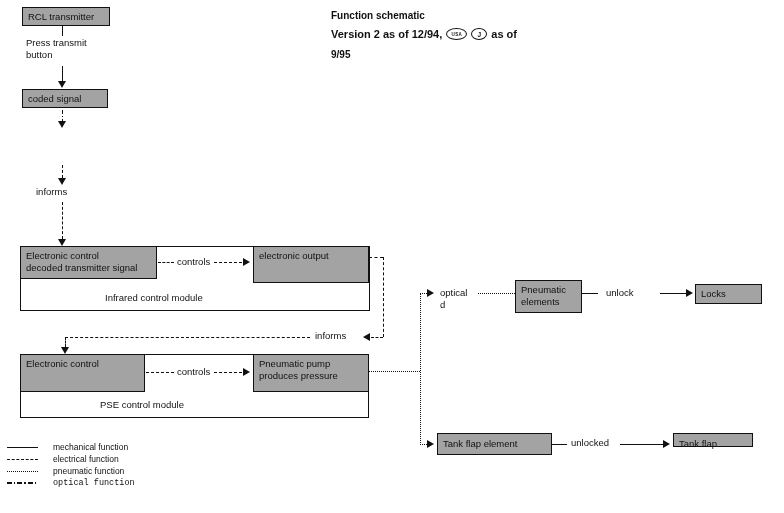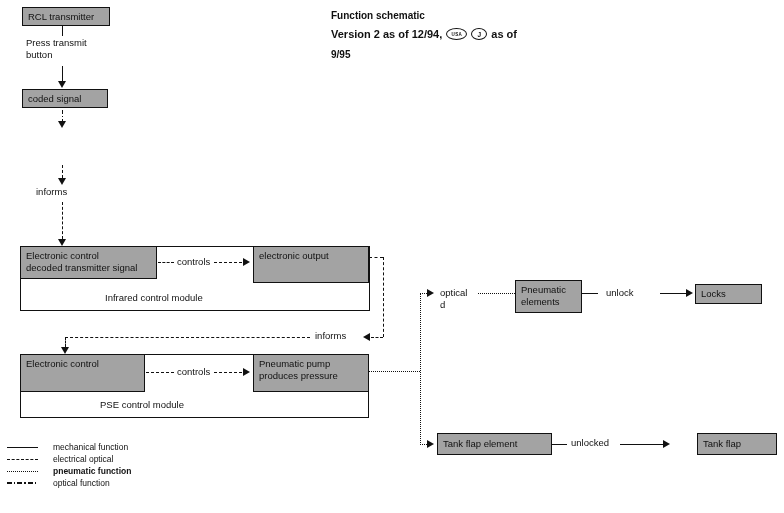--- a/index.html
+++ b/index.html
@@ -85,21 +85,21 @@
 
   <div class="lbl" style="left:440px;top:287px;">optical
 d</div>
   <div class="box" style="left:515px;top:280px;width:67px;height:33px;">Pneumatic
 elements</div>
   <div class="lbl" style="left:606px;top:287px;">unlock</div>
   <div class="box" style="left:695px;top:284px;width:67px;height:20px;">Locks</div>
 
   <div class="box" style="left:437px;top:433px;width:115px;height:22px;padding-top:4px;">Tank flap element</div>
   <div class="lbl" style="left:571px;top:437px;">unlocked</div>
-  <div class="box" style="left:673px;top:433px;width:80px;height:22px;padding-top:4px;margin-left:24px;">Tank flap</div>
+  <div class="box" style="left:673px;top:433px;width:80px;height:14px;padding-top:4px;">Tank flap</div>
 
   <div class="line v-solid" style="left:62px;top:26px;height:10px;"></div>
   <div class="line v-solid" style="left:62px;top:66px;height:15px;"></div>
   <div class="arr arr-down" style="left:58px;top:81px;"></div>
 
   <div class="line v-dashdot" style="left:62px;top:110px;height:11px;"></div>
   <div class="arr arr-down" style="left:58px;top:121px;"></div>
 
   <div class="line v-dashed" style="left:62px;top:165px;height:13px;"></div>
   <div class="arr arr-down" style="left:58px;top:178px;"></div>
@@ -139,24 +139,24 @@
   <div class="line h-solid" style="left:552px;top:444px;width:15px;"></div>
   <div class="line h-solid" style="left:620px;top:444px;width:43px;"></div>
   <div class="arr arr-right" style="left:663px;top:440px;"></div>
 
   <div class="legend-row" style="left:7px;top:441px;">
     <span class="sw h-solid" style="position:static;"></span>
     <span class="legend-label">mechanical function</span>
   </div>
   <div class="legend-row" style="left:7px;top:453px;">
     <span class="sw h-dashed" style="position:static;"></span>
-    <span class="legend-label">electrical optical</span>
+    <span class="legend-label">electrical function</span>
   </div>
-  <div class="legend-row" style="left:7px;top:465px;font-weight:bold;">
+  <div class="legend-row" style="left:7px;top:465px;">
     <span class="sw h-dotted" style="position:static;"></span>
     <span class="legend-label">pneumatic function</span>
   </div>
-  <div class="legend-row" style="left:7px;top:477px;">
+  <div class="legend-row" style="left:7px;top:477px;font-family:Liberation Mono, monospace;">
     <span class="sw h-dashdot" style="position:static;"></span>
     <span class="legend-label">optical function</span>
   </div>
 
 </div>
 
 </body></html>

